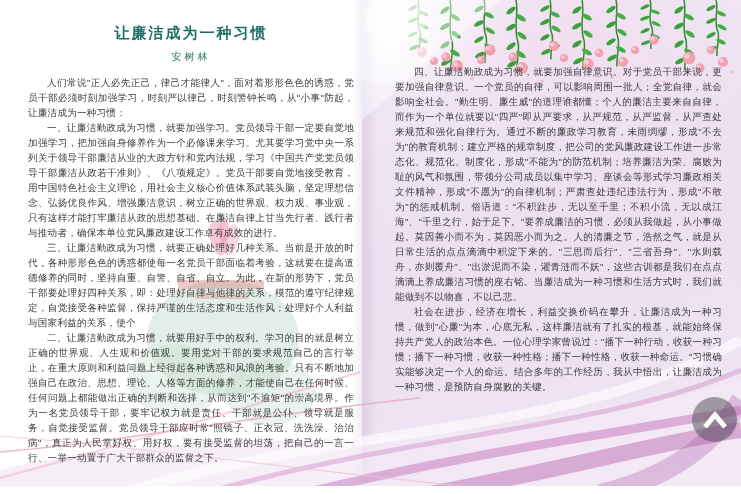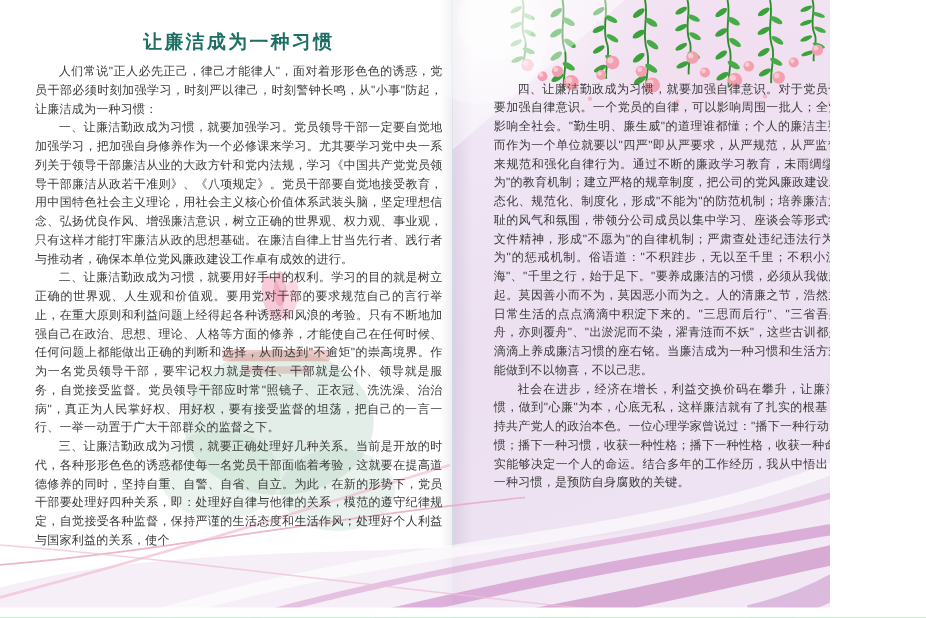--- a/index.html
+++ b/index.html
@@ -1,18 +1,18 @@
 <!DOCTYPE html>
 <html><head>
 <meta charset="utf-8">
 <style>
   html,body{margin:0;padding:0;}
   .canvas{
-    position:relative;width:664px;height:494px;overflow:hidden;
-    background:#86efac;
+    position:relative;width:741px;height:494px;overflow:hidden;
+    background:#fde047;
     font-family:"Liberation Sans","DejaVu Sans",sans-serif;
   }
   
   .page-left{position:absolute;left:0;top:0;width:362px;height:494px;background:#ffffff;z-index:0;}
   .page-right{
     position:absolute;left:362px;top:0;width:379px;height:494px;z-index:0;
     background:
       radial-gradient(ellipse 260px 150px at 55% 8%, rgba(244,215,236,.55), rgba(244,215,236,0) 70%),
       radial-gradient(ellipse 200px 120px at 8% 4%, rgba(255,255,255,.8), rgba(255,255,255,0) 70%),
       linear-gradient(160deg,#f2eaf7 0%,#ece0f1 45%,#eee3f2 75%,#f4ebf7 100%);
@@ -123,24 +123,25 @@
     <path d="M300,494 C480,450 640,430 741,410" stroke="#c473bd" stroke-width="9" fill="none" opacity="0.5"></path>
     <path d="M430,494 C560,470 670,440 741,430" stroke="#b55fae" stroke-width="16" fill="none" opacity="0.45"></path>
     <path d="M600,494 C660,480 710,450 741,400" stroke="#a94fa2" stroke-width="20" fill="none" opacity="0.3"></path>
     <path d="M0,452 C140,440 260,414 420,398" stroke="#e9a9c6" stroke-width="1.4" fill="none" opacity="0.85"></path>
     <path d="M0,436 C150,448 300,470 480,488" stroke="#efc0d6" stroke-width="1.2" fill="none" opacity="0.75"></path>
     <path d="M0,478 C180,430 280,396 360,372" stroke="#f0b9d2" stroke-width="2.2" fill="none" opacity="0.65"></path>
   </svg>
 
   <div class="lp-content">
     <h1 class="title">让廉洁成为一种习惯</h1>
+    <div class="author">安树林</div>
     <p class="para">人们常说"正人必先正己，律己才能律人"，面对着形形色色的诱惑，党员干部必须时刻加强学习，时刻严以律己，时刻警钟长鸣，从"小事"防起，让廉洁成为一种习惯：</p>
     <p class="para">一、让廉洁勤政成为习惯，就要加强学习。党员领导干部一定要自觉地加强学习，把加强自身修养作为一个必修课来学习。尤其要学习党中央一系列关于领导干部廉洁从业的大政方针和党内法规，学习《中国共产党党员领导干部廉洁从政若干准则》、《八项规定》。党员干部要自觉地接受教育，用中国特色社会主义理论，用社会主义核心价值体系武装头脑，坚定理想信念、弘扬优良作风、增强廉洁意识，树立正确的世界观、权力观、事业观，只有这样才能打牢廉洁从政的思想基础。在廉洁自律上甘当先行者、践行者与推动者，确保本单位党风廉政建设工作卓有成效的进行。</p>
+    <p class="para">三、让廉洁勤政成为习惯，就要正确处理好几种关系。当前是开放的时代，各种形形色色的诱惑都使每一名党员干部面临着考验，这就要在提高道德修养的同时，坚持自重、自警、自省、自立。为此，在新的形势下，党员干部要处理好四种关系，即：处理好自律与他律的关系，模范的遵守纪律规定，自觉接受各种监督，保持严谨的生活态度和生活作风；处理好个人利益与国家利益的关系，使个</p>
     <p class="para">二、让廉洁勤政成为习惯，就要用好手中的权利。学习的目的就是树立正确的世界观、人生观和价值观。要用党对干部的要求规范自己的言行举止，在重大原则和利益问题上经得起各种诱惑和风浪的考验。只有不断地加强自己在政治、思想、理论、人格等方面的修养，才能使自己在任何时候、任何问题上都能做出正确的判断和选择，从而达到"不逾矩"的崇高境界。作为一名党员领导干部，要牢记权力就是责任、干部就是公仆、领导就是服务，自觉接受监督。党员领导干部应时常"照镜子、正衣冠、洗洗澡、治治病"，真正为人民掌好权、用好权，要有接受监督的坦荡，把自己的一言一行、一举一动置于广大干部群众的监督之下。</p>
-    <p class="para">三、让廉洁勤政成为习惯，就要正确处理好几种关系。当前是开放的时代，各种形形色色的诱惑都使每一名党员干部面临着考验，这就要在提高道德修养的同时，坚持自重、自警、自省、自立。为此，在新的形势下，党员干部要处理好四种关系，即：处理好自律与他律的关系，模范的遵守纪律规定，自觉接受各种监督，保持严谨的生活态度和生活作风；处理好个人利益与国家利益的关系，使个</p>
   </div>
 
   <div class="rp-content">
     <p class="para">四、让廉洁勤政成为习惯，就要加强自律意识。对于党员干部来说，更要加强自律意识。一个党员的自律，可以影响周围一批人；全党自律，就会影响全社会。"勤生明、廉生威"的道理谁都懂；个人的廉洁主要来自自律，而作为一个单位就要以"四严"即从严要求，从严规范，从严监督，从严查处来规范和强化自律行为。通过不断的廉政学习教育，未雨绸缪，形成"不去为"的教育机制；建立严格的规章制度，把公司的党风廉政建设工作进一步常态化、规范化、制度化，形成"不能为"的防范机制；培养廉洁为荣、腐败为耻的风气和氛围，带领分公司成员以集中学习、座谈会等形式学习廉政相关文件精神，形成"不愿为"的自律机制；严肃查处违纪违法行为，形成"不敢为"的惩戒机制。俗语道："不积跬步，无以至千里；不积小流，无以成江海"、"千里之行，始于足下。"要养成廉洁的习惯，必须从我做起，从小事做起。莫因善小而不为，莫因恶小而为之。人的清廉之节，浩然之气，就是从日常生活的点点滴滴中积淀下来的。"三思而后行"、"三省吾身"、"水则载舟，亦则覆舟"、"出淤泥而不染，濯青涟而不妖"，这些古训都是我们在点点滴滴上养成廉洁习惯的座右铭。当廉洁成为一种习惯和生活方式时，我们就能做到不以物喜，不以己悲。</p>
     <p class="para">社会在进步，经济在增长，利益交换价码在攀升，让廉洁成为一种习惯，做到"心廉"为本，心底无私，这样廉洁就有了扎实的根基，就能始终保持共产党人的政治本色。一位心理学家曾说过："播下一种行动，收获一种习惯；播下一种习惯，收获一种性格；播下一种性格，收获一种命运。"习惯确实能够决定一个人的命运。结合多年的工作经历，我从中悟出，让廉洁成为一种习惯，是预防自身腐败的关键。</p>
   </div>
 
   <button class="back-top">
     <svg width="30" height="22" viewBox="0 0 30 22">
       <polyline points="5,18 15,6 25,18" fill="none" stroke="#ffffff" stroke-width="5"></polyline>

